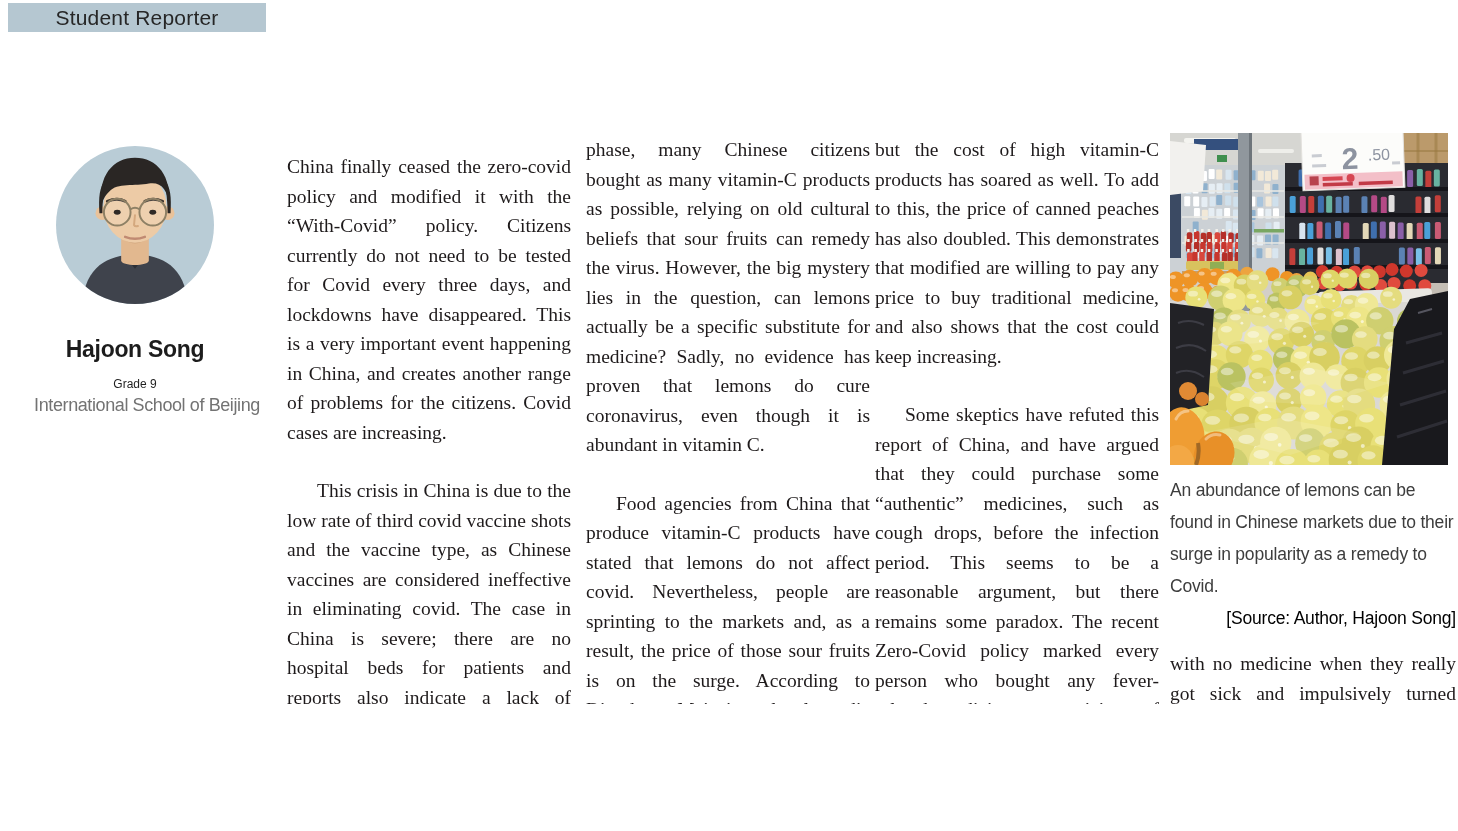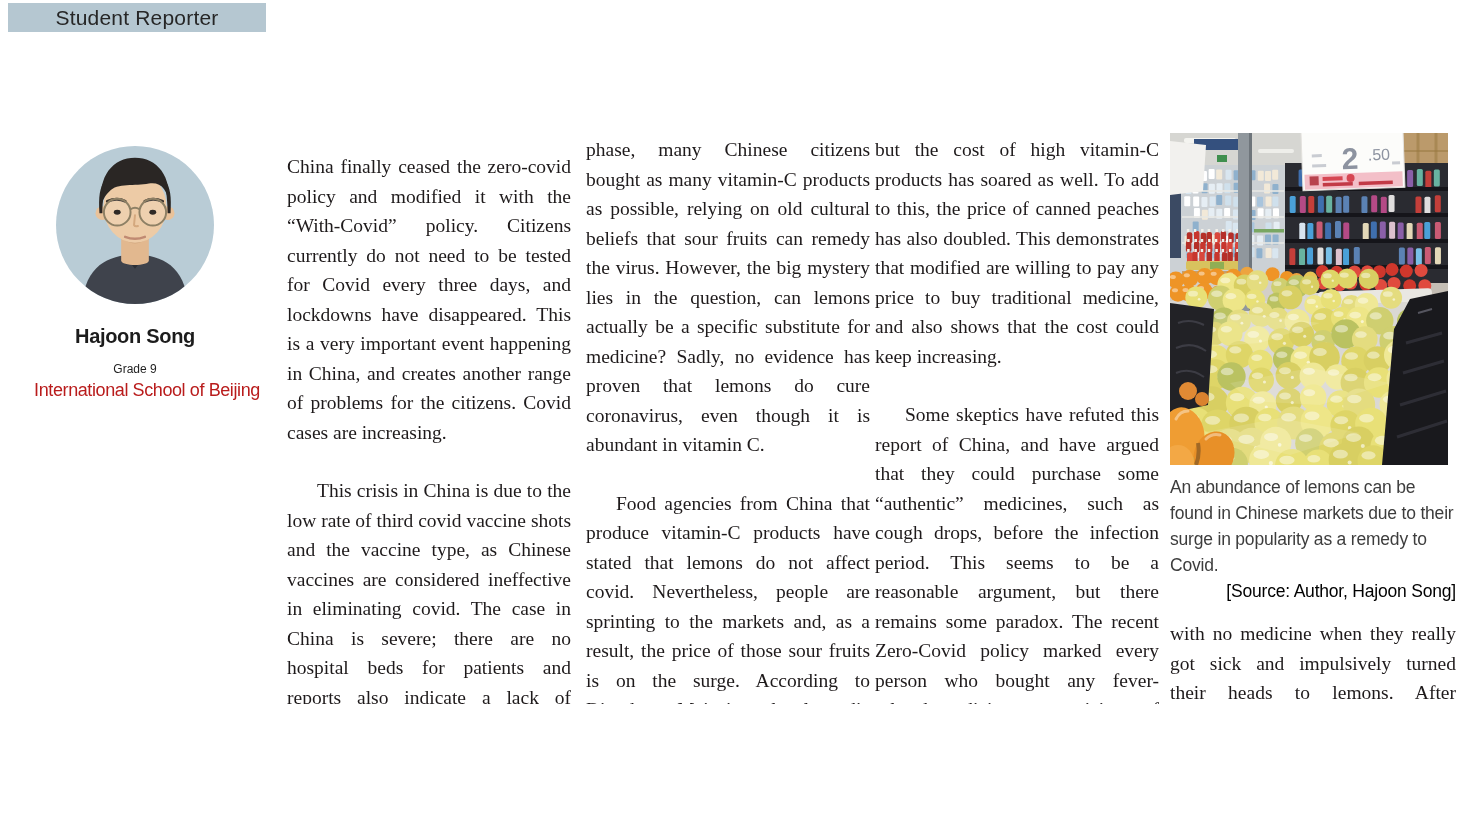--- a/index.html
+++ b/index.html
@@ -13,38 +13,38 @@
 
   
   .title{position:absolute;left:285px;top:40px;width:650px;margin:0;text-align:center;
          font-family:"Liberation Serif","DejaVu Serif",serif;font-weight:400;
          font-size:41px;color:#15100f;letter-spacing:-.5px;}
 
   
   .author{position:absolute;left:0;top:146px;width:270px;text-align:center;}
   .avatar{width:158px;height:158px;border-radius:50%;overflow:hidden;margin:0 auto;}
   .avatar svg{display:block;}
-  .author-name{margin-top:21px;font-size:20px;font-weight:bold;letter-spacing:-.3px;color:#1c1c1c;}
+  .author-name{margin-top:32px;font-size:23px;font-weight:bold;letter-spacing:-.3px;color:#1c1c1c;}
   .author-grade{margin-top:14px;font-size:12px;color:#1f1f1f;}
-  .author-school{margin-top:4px;font-size:18px;letter-spacing:-.4px;color:#b91c1c;padding-left:24px;}
+  .author-school{margin-top:4px;font-size:18px;letter-spacing:-.4px;color:#737373;padding-left:24px;}
 
   
   .col{position:absolute;top:135px;width:284px;height:696px;overflow:hidden;
        font-family:"Liberation Serif","DejaVu Serif",serif;font-size:19.5px;
        line-height:29.5px;text-align:justify;color:#1e1a1b;}
   .col p{margin:0;}
   .col p.gap{margin-top:29px;}
   .col p.indent{text-indent:30px;}
   .col1{left:287px;margin-top:17px;} .col2{left:586px;} .col3{left:875px;}
   .col4{left:1170px;width:286px;top:133px;}
 
   
   figure.market{margin:0;width:278px;height:332px;overflow:hidden;background:#dad8d4;}
   .caption{margin-top:9px;font-family:"Liberation Sans","DejaVu Sans",sans-serif;
-           font-size:17.5px;line-height:26px;color:#3d3d3d;text-align:left;letter-spacing:-.2px;}
+           font-size:17.5px;line-height:32px;color:#3d3d3d;text-align:left;letter-spacing:-.2px;}
   .caption-source{display:block;text-align:right;color:#000000;}
   .col4 p{margin-top:15px;}
 </style>
 </head>
 <body>
 
 <div class="page">
 
   <div class="section-tag" style="background: rgb(181, 199, 209);">
     <span>Student Reporter</span>

